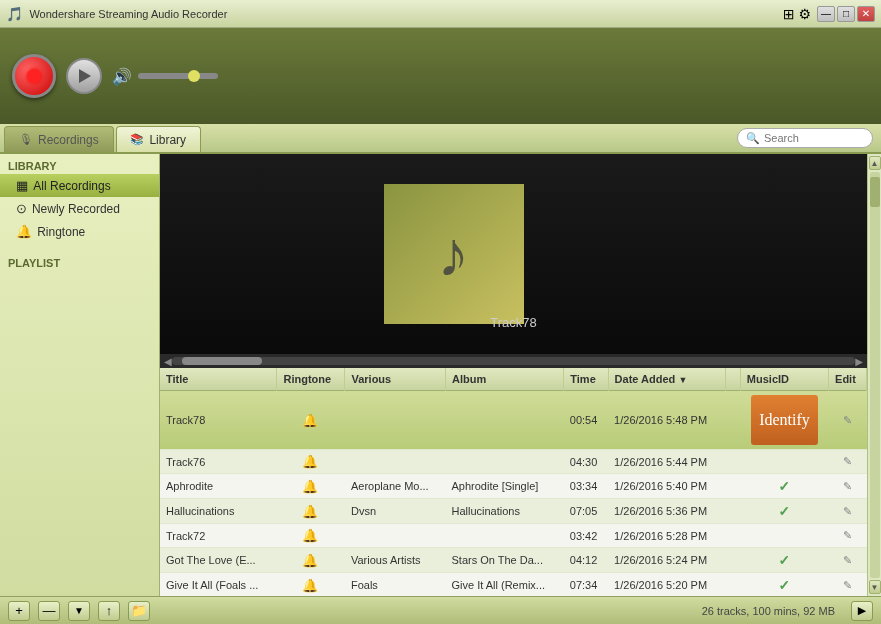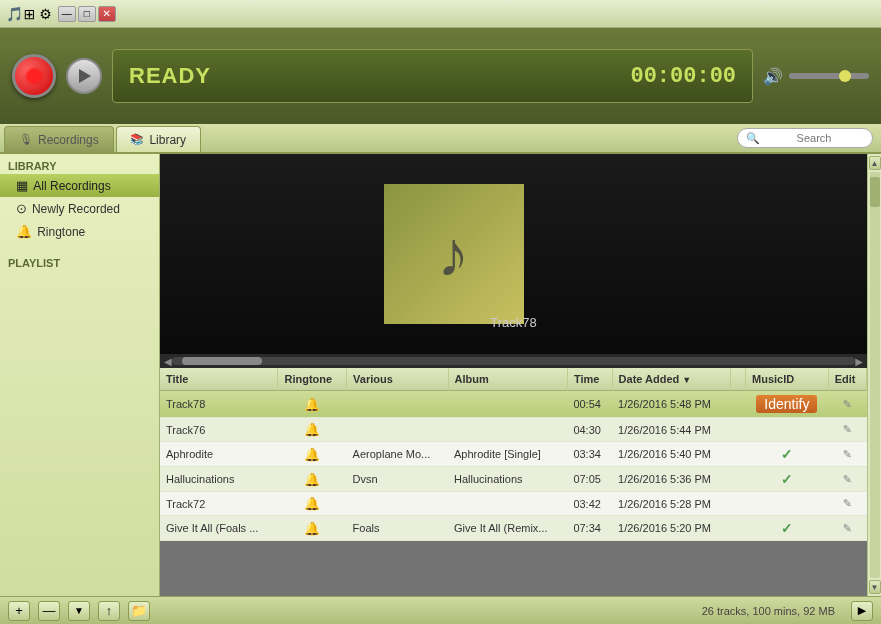--- a/index.html
+++ b/index.html
@@ -56,21 +56,21 @@
       font-size: 12px; cursor: pointer; border-radius: 4px 4px 0 0;
       border: 1px solid #8a9a50; border-bottom: none;
     }
     .tab.active { background: linear-gradient(to bottom, #f0f4d8, #d8e0a8); color: #333; }
     .tab.inactive { background: linear-gradient(to bottom, #b0bc78, #909a58); color: #555; }
     .tab-search {
       margin-left: auto; margin-right: 10px; margin-bottom: 4px;
       height: 20px; display: flex; align-items: center;
       background: white; border: 1px solid #aaa; border-radius: 10px; padding: 0 8px; gap: 4px;
     }
-    .tab-search input { border: none; outline: none; font-size: 11px; width: 100px; text-align: center; }
+    .tab-search input { border: none; outline: none; font-size: 11px; width: 100px; }
 
     
     #main { display: flex; height: calc(624px - 28px - 96px - 30px - 28px); }
 
     
     #sidebar { width: 160px; background: linear-gradient(to bottom, #e8f0c0, #d0dca0); border-right: 1px solid #a0b070; overflow-y: auto; }
     .sidebar-section { padding: 6px 8px 2px; font-size: 11px; font-weight: bold; color: #5a6a30; }
     .sidebar-item {
       display: flex; align-items: center; gap: 5px; padding: 4px 8px 4px 16px;
       cursor: pointer; font-size: 12px; color: #333;
@@ -95,37 +95,37 @@
       position: absolute; bottom: 24px; left: 50%; transform: translateX(-50%);
       color: #ccc; font-size: 13px; z-index: 3;
     }
     .scroll-bar-h {
       height: 14px; background: #2a2a2a; display: flex; align-items: center; padding: 0 4px;
     }
     .scroll-track-h { flex: 1; height: 8px; background: #444; border-radius: 4px; position: relative; }
     .scroll-thumb-h { width: 80px; height: 8px; background: #888; border-radius: 4px; position: absolute; left: 10px; }
 
     
-    #track-table { flex: 1; overflow-y: auto; background: #737373; }
+    #track-table { flex: 1; overflow-y: auto; background: #f97316; }
     table { width: 100%; border-collapse: collapse; font-size: 11px; }
     thead tr { background: linear-gradient(to bottom, #e0e8c0, #c8d4a0); border-bottom: 1px solid #a0b070; }
     thead th {
       padding: 5px 6px; text-align: left; font-weight: bold; color: #333;
       border-right: 1px solid #c0cc90; white-space: nowrap;
     }
     tbody tr { border-bottom: 1px solid #e0e8d0; }
     tbody tr:nth-child(odd) { background: #f5f5f0; }
     tbody tr:nth-child(even) { background: #eaefdc; }
     tbody tr.selected { background: linear-gradient(to bottom, #d0dc98, #b8cc78) !important; }
     tbody td { padding: 4px 6px; color: #333; white-space: nowrap; overflow: hidden; text-overflow: ellipsis; }
     .bell-icon { color: #e0a020; font-size: 13px; }
     .check-icon { color: #50a050; font-size: 14px; font-weight: bold; }
     .identify-btn {
       background: linear-gradient(to bottom, #e08030, #c06020);
-      color: white; border: none; border-radius: 3px; padding: 1px 8px; font-size: 14px; cursor: pointer;
+      color: white; border: none; border-radius: 3px; padding: 16px 8px; font-size: 16px; cursor: pointer; font-family: Liberation Serif, serif;
     }
     .edit-icon { color: #888; font-size: 11px; cursor: pointer; }
     .scroll-bar-v { width: 14px; background: #dde8c0; }
 
     
     #bottombar {
       height: 28px; background: linear-gradient(to bottom, #d0dca0, #b0bc78);
       display: flex; align-items: center; padding: 0 8px; gap: 8px;
       border-top: 1px solid #90a060;
     }
@@ -139,37 +139,34 @@
       width: 22px; height: 20px; border: 1px solid #8a9a50; border-radius: 3px;
       background: linear-gradient(to bottom, #e8f0c8, #c0cc90); cursor: pointer;
       display: flex; align-items: center; justify-content: center; font-size: 11px;
     }
   </style>
 </head>
 <body>
 
 <div id="titlebar">
   <span style="font-size:14px;">🎵</span>
+  <span style="font-size:11px; color:#333; flex:1; margin-left:6px;">Wondershare Streaming Audio Recorder</span>
   <span style="font-size:14px; cursor:pointer; margin-right:4px;">⊞</span>
   <span style="font-size:14px; cursor:pointer; margin-right:4px;">⚙</span>
   <span class="win-btn">—</span>
   <span class="win-btn">□</span>
   <span class="win-btn" style="background:linear-gradient(to bottom,#e06060,#c04040); color:white;">✕</span>
 </div>
 
 <div id="transport">
   <div class="rec-btn">
     <div class="rec-dot"></div>
   </div>
   <div class="play-btn">
     <div class="play-triangle"></div>
-  </div>
-  <div id="status-display">
-    <span class="status-text">READY</span>
-    <span class="timer-text">00:00:00</span>
   </div>
   <div class="volume-ctrl">
     <span class="vol-icon">🔊</span>
     <div class="vol-slider">
       <div class="vol-thumb"></div>
     </div>
   </div>
 </div>
 
 <div id="tabbar">
@@ -296,20 +293,31 @@
               <td style="text-align: center;"><span class="bell-icon">🔔</span></td>
               <td style="max-width: 110px;"></td>
               <td style="max-width: 120px;"></td>
               <td>03:42</td>
               <td>1/26/2016 5:28 PM</td>
               <td></td>
               <td style="text-align: center;"></td>
               <td style="text-align: center;"><span class="edit-icon">✎</span></td>
             </tr>
             <tr>
+              <td style="max-width: 130px;">Got The Love (E...</td>
+              <td style="text-align: center;"><span class="bell-icon">🔔</span></td>
+              <td style="max-width: 110px;">Various Artists</td>
+              <td style="max-width: 120px;">Stars On The Da...</td>
+              <td>04:12</td>
+              <td>1/26/2016 5:24 PM</td>
+              <td></td>
+              <td style="text-align: center;"><span class="check-icon">✓</span></td>
+              <td style="text-align: center;"><span class="edit-icon">✎</span></td>
+            </tr>
+            <tr>
               <td style="max-width: 130px;">Give It All (Foals ...</td>
               <td style="text-align: center;"><span class="bell-icon">🔔</span></td>
               <td style="max-width: 110px;">Foals</td>
               <td style="max-width: 120px;">Give It All (Remix...</td>
               <td>07:34</td>
               <td>1/26/2016 5:20 PM</td>
               <td></td>
               <td style="text-align: center;"><span class="check-icon">✓</span></td>
               <td style="text-align: center;"><span class="edit-icon">✎</span></td>
             </tr>

